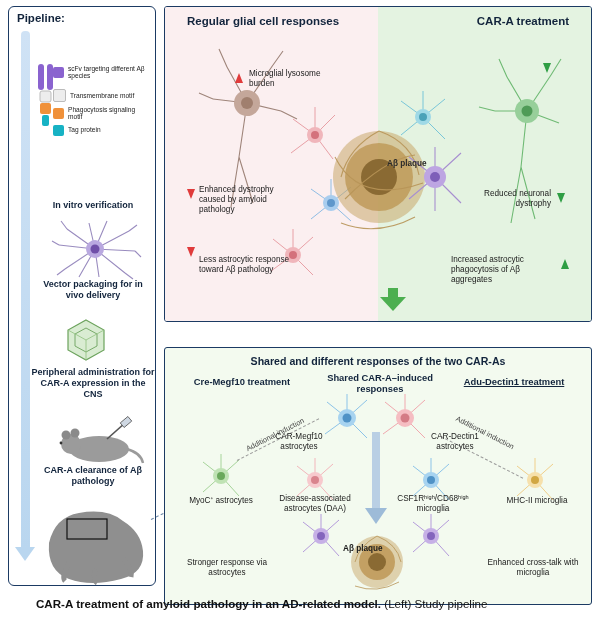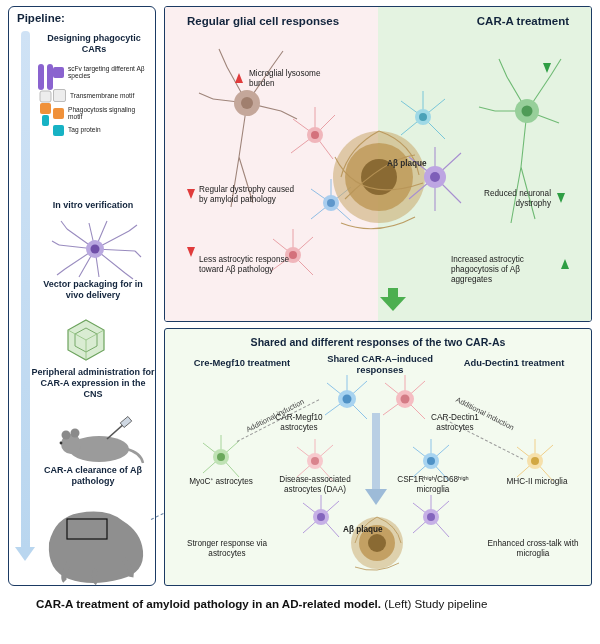--- a/index.html
+++ b/index.html
@@ -71,21 +71,21 @@
   .dn-red{border-left:4px solid transparent;border-right:4px solid transparent;border-top:10px solid #e03b3b;}
   .up-grn{border-left:4px solid transparent;border-right:4px solid transparent;border-bottom:10px solid #2f9e44;}
   .dn-grn{border-left:4px solid transparent;border-right:4px solid transparent;border-top:10px solid #2f9e44;}
 
   .bigarrow{position:absolute;left:372px;top:282px;width:26px;height:22px;}
   .bigarrow .shaft{position:absolute;left:8px;top:0;width:10px;height:10px;background:#4caf50;}
   .bigarrow .head{position:absolute;left:0;top:9px;width:0;height:0;border-left:13px solid transparent;border-right:13px solid transparent;border-top:14px solid #4caf50;}
   .reduced{position:absolute;left:404px;top:284px;font-size:11px;font-weight:bold;color:#12243c;line-height:1.2;}
 
   .botbox{
-    position:absolute;left:156px;top:322px;width:428px;height:258px;
+    position:absolute;left:156px;top:341px;width:428px;height:258px;
     border:1.6px solid #1b3a63;border-radius:3px;box-sizing:border-box;
     background:#f3faef;overflow:hidden;
   }
   .bot-title{position:absolute;top:7px;left:0;width:100%;text-align:center;font-size:10.6px;font-weight:bold;color:#12243c;}
   .col-title{position:absolute;font-size:9.4px;font-weight:bold;color:#12243c;text-align:center;line-height:1.2;}
 
   .dashline{position:absolute;border-top:1.2px dashed #9b9b9b;transform-origin:left center;}
   .addlbl{position:absolute;font-size:7.4px;color:#444;}
 
   
@@ -99,21 +99,20 @@
 </head>
 <body>
 
 <div class="fig">
 
   <div class="pipeline">
     <div class="pipeline-title">Pipeline:</div>
     <div class="arrow-down"></div>
     <div class="arrow-head"></div>
 
-    <div class="p-step p-head" style="left:30px;top:26px;width:110px;">Designing phagocytic CARs</div>
 
     <div class="car-icon">
       <svg width="22" height="64" viewBox="0 0 22 64">
         <rect x="3" y="0" width="6" height="26" rx="3" fill="#8a63cf"></rect>
         <rect x="12" y="0" width="6" height="26" rx="3" fill="#8a63cf"></rect>
         <rect x="5" y="27" width="11" height="11" rx="2" fill="#ededed" stroke="#bbb"></rect>
         <rect x="5" y="39" width="11" height="11" rx="2" fill="#f0913a"></rect>
         <rect x="7" y="51" width="7" height="11" rx="2" fill="#17b2c4"></rect>
       </svg>
     </div>
@@ -251,21 +250,21 @@
       <circle cx="362" cy="104" r="12" fill="#97cf9a"></circle>
       <circle cx="362" cy="104" r="5.5" fill="#4f9b57"></circle>
     </svg>
 
     <div class="lbl" style="left:222px;top:152px;font-weight:bold;color:#2a2a2a;">Aβ plaque</div>
 
     <div class="up-red" style="left:70px;top:66px;"></div>
     <div class="lbl" style="left:84px;top:62px;width:86px;">Microglial lysosome burden</div>
 
     <div class="dn-red" style="left:22px;top:182px;"></div>
-    <div class="lbl" style="left:34px;top:178px;width:96px;">Regular dystrophy caused by amyloid pathology</div>
+    <div class="lbl" style="left:34px;top:178px;width:96px;">Enhanced dystrophy caused by amyloid pathology</div>
 
     <div class="dn-red" style="left:22px;top:240px;"></div>
     <div class="lbl" style="left:34px;top:248px;width:92px;">Less astrocytic response toward Aβ pathology</div>
 
     <div class="dn-grn" style="left:378px;top:56px;"></div>
 
     <div class="lbl right" style="left:304px;top:182px;width:82px;">Reduced neuronal dystrophy</div>
     <div class="dn-grn" style="left:392px;top:186px;"></div>
 
     <div class="lbl" style="left:286px;top:248px;width:100px;">Increased astrocytic phagocytosis of Aβ aggregates</div>
@@ -275,21 +274,21 @@
   <div class="bigarrow">
     <div class="shaft"></div>
       <div class="head"></div>
   </div>
 
   <div class="botbox">
     <div class="bot-title">Shared and different responses of the two CAR-As</div>
 
     <div class="col-title" style="left:22px;top:28px;width:110px;">Cre-Megf10 treatment</div>
     <div class="col-title" style="left:156px;top:24px;width:118px;">Shared CAR-A–induced responses</div>
-    <div class="col-title" style="right:22px;top:28px;width:110px;">Adu-Dectin1 treatment</div>
+    <div class="col-title" style="right:22px;top:28px;width:110px;text-decoration:underline;">Adu-Dectin1 treatment</div>
 
     <svg style="position:absolute;left:0;top:0" width="428" height="258">
 
       <g stroke="#8cc3e8" stroke-width="1" fill="none">
         <path d="M182 70 L162 54 M182 70 L202 52 M182 70 L160 86 M182 70 L202 90 M182 70 L182 46"></path>
       </g>
       <circle cx="182" cy="70" r="9" fill="#a7d3f0"></circle>
       <circle cx="182" cy="70" r="4.5" fill="#4f92c6"></circle>
 
       <g stroke="#f0a8ae" stroke-width="1" fill="none">

